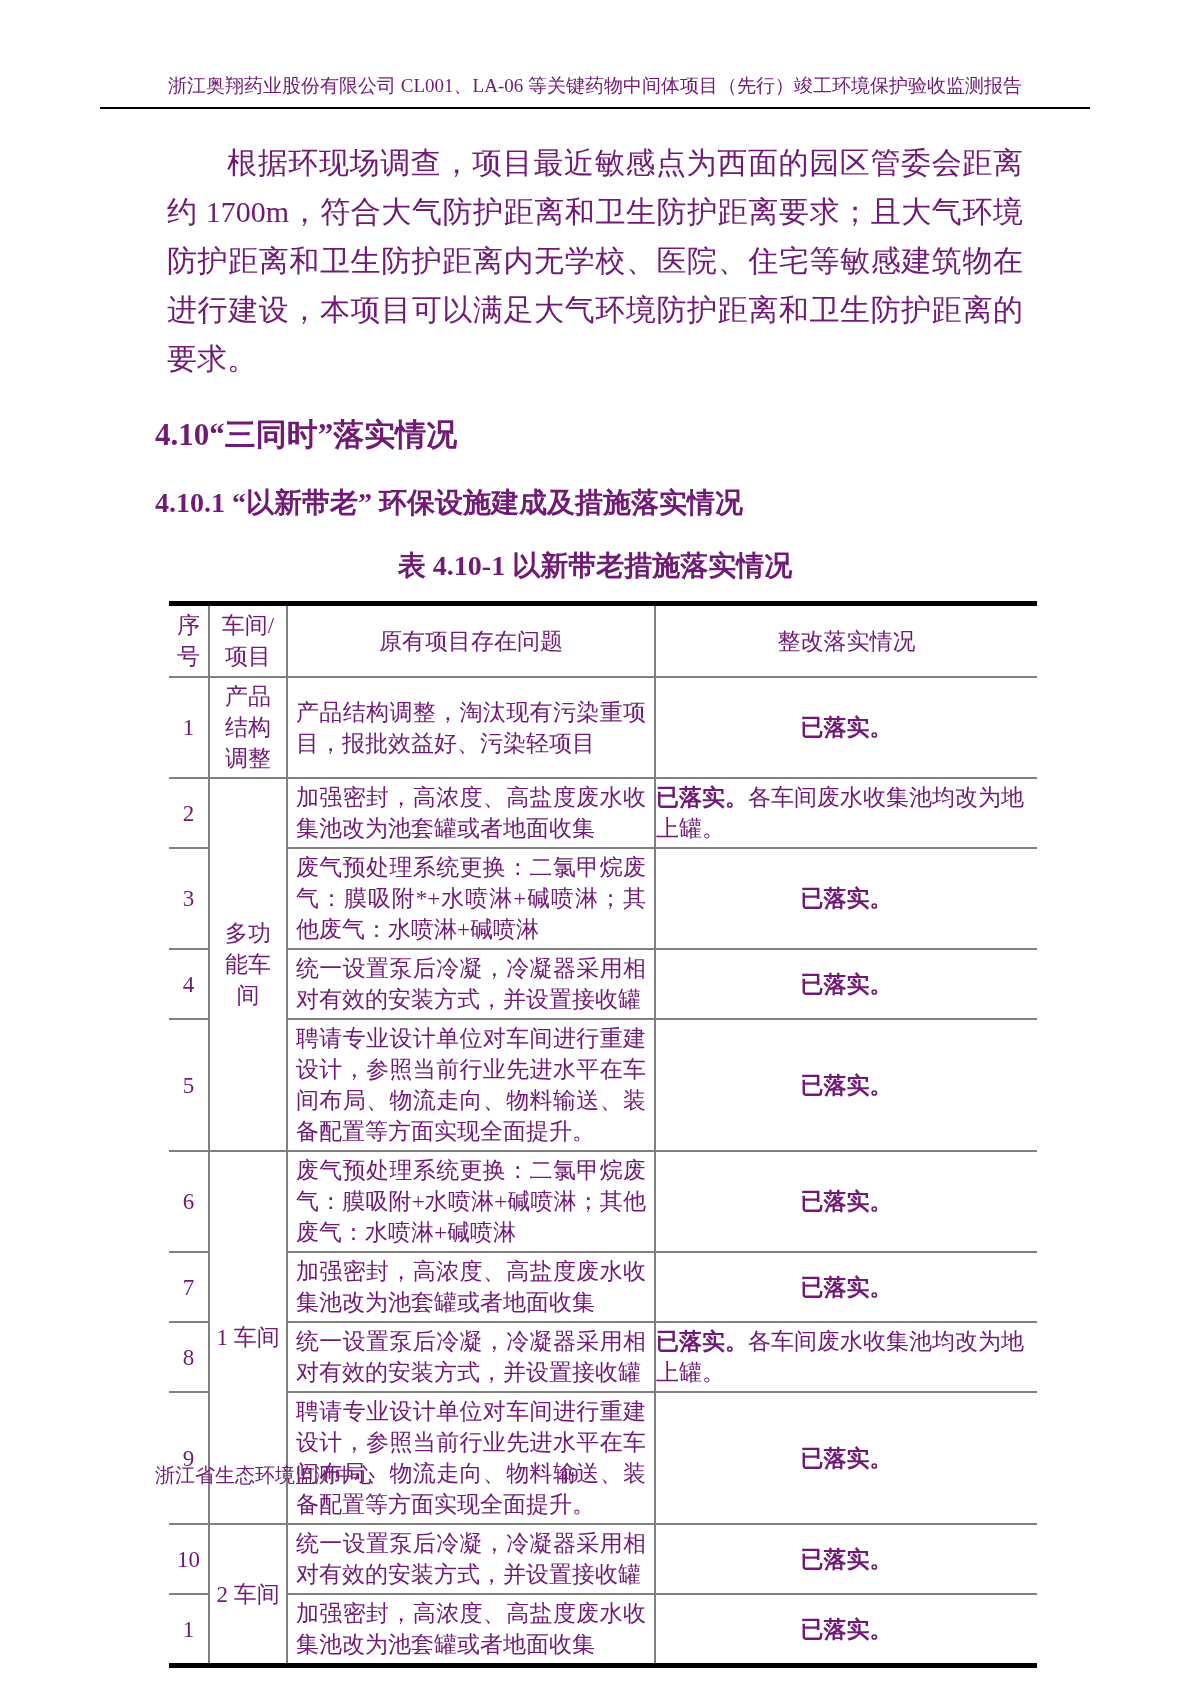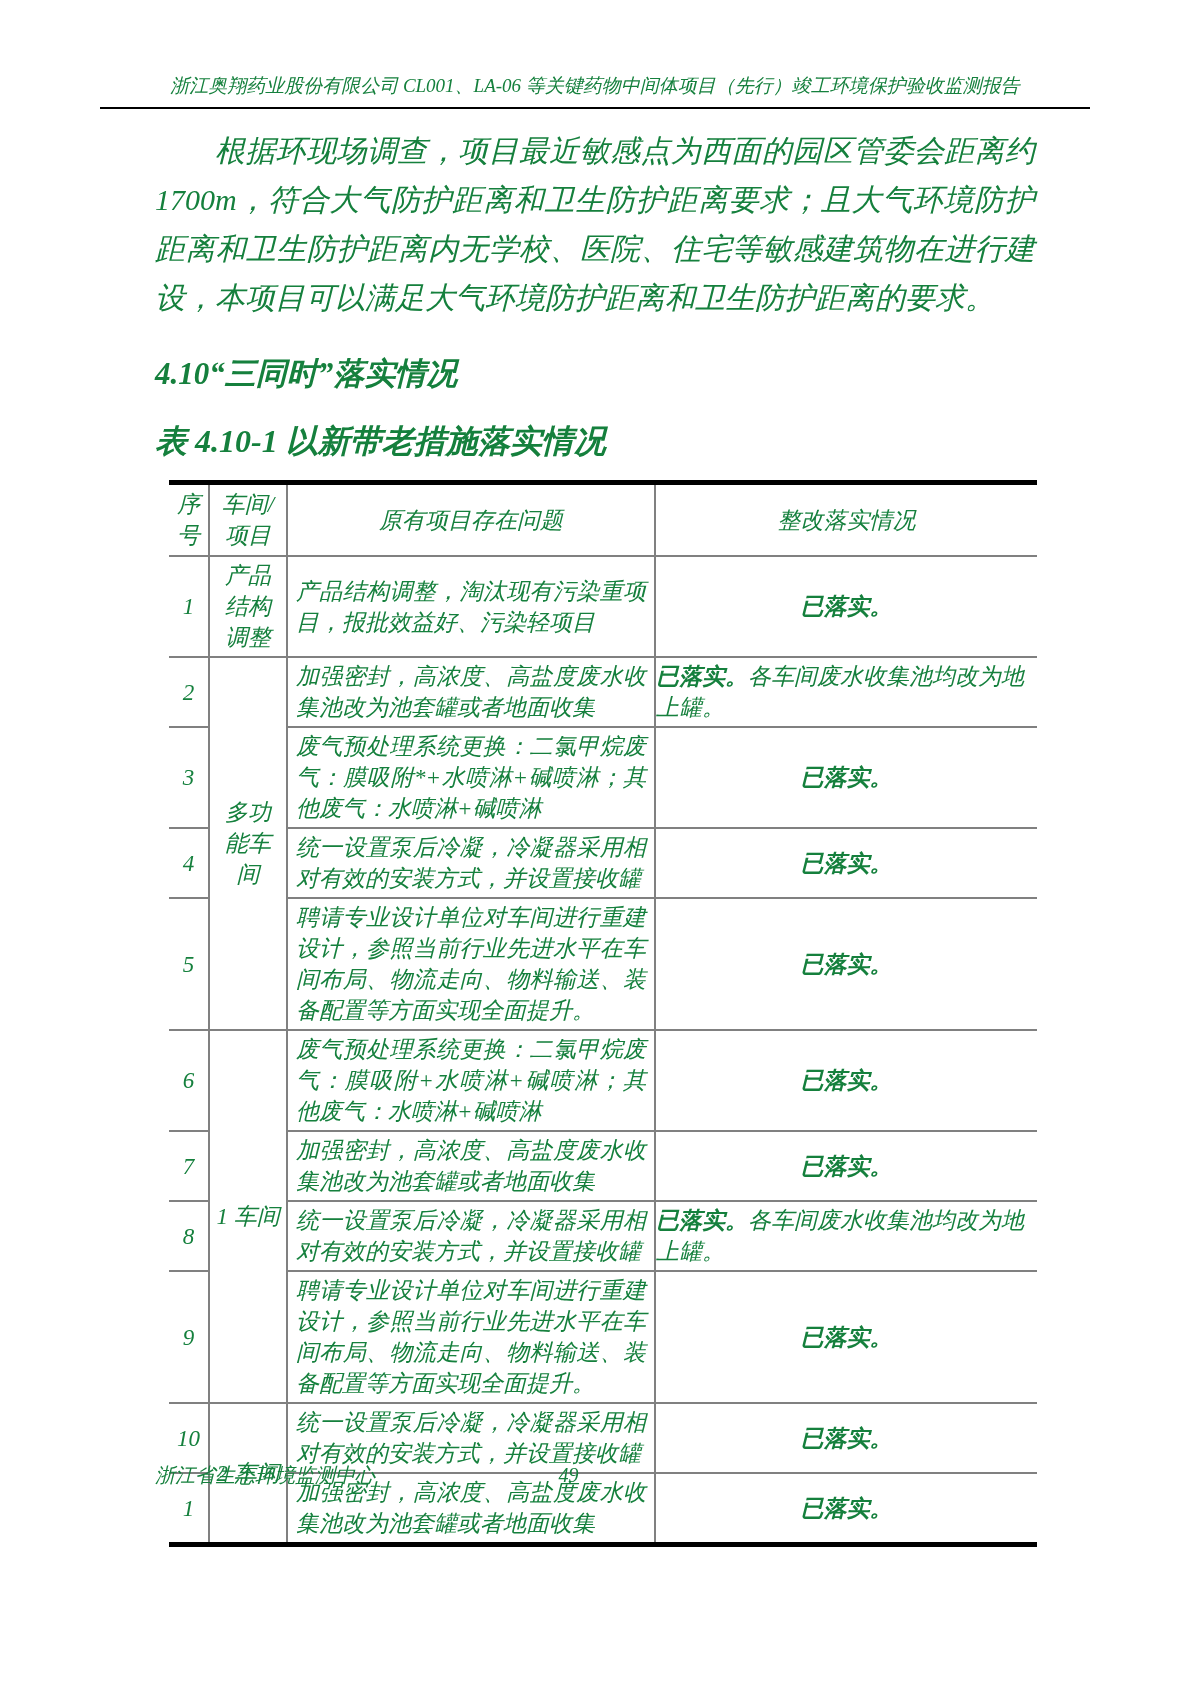--- a/index.html
+++ b/index.html
@@ -1,54 +1,54 @@
 <!DOCTYPE html>
 <html><head>
 <meta charset="utf-8">
 <style>
   html, body { margin:0; padding:0; background:#ffffff; }
   .page {
     position:relative;
     width:1190px; height:1683px;
     background:#ffffff;
-    color:#15803d;
+    color:#701a75;
     font-family:"Liberation Serif","DejaVu Serif",serif;
     overflow:hidden;
-    font-style:italic;
   }
 
   
   .doc-header {
     position:absolute; top:74px; left:100px; width:990px;
     text-align:center;
     font-size:19px; line-height:24px;
     padding-bottom:9px;
     border-bottom:2px solid #000;
   }
 
   
   .content { position:absolute; left:155px; top:126px; width:880px; }
 
   .body-paragraph {
-    margin:0;
+    margin:12px;
     font-size:30px; line-height:49px;
     text-align:justify; text-indent:2em;
   }
 
   .section-heading {
     margin:32px 0 0 0;
     font-size:31px; line-height:40px; font-weight:bold;
   }
   .subsection-heading {
     margin:30px 0 0 0;
     font-size:28px; line-height:36px; font-weight:bold;
   }
   .table-caption {
     margin:26px 0 16px 0;
-    font-size:32px; font-weight:bold;
+    text-align:center;
+    font-size:28px; font-weight:bold;
   }
 
   
   table.measures-table {
     border-collapse:collapse;
     table-layout:fixed;
     margin-left:14px;
     width:868px;
     font-size:23px; line-height:31px;
     border-top:5px solid #000;
@@ -95,20 +95,21 @@
   <header class="doc-header">
     <span>浙江奥翔药业股份有限公司 CL001、LA-06 等关键药物中间体项目（先行）竣工环境保护验收监测报告</span>
   </header>
 
   <main class="content">
 
     <p class="body-paragraph">根据环现场调查，项目最近敏感点为西面的园区管委会距离约 1700m，符合大气防护距离和卫生防护距离要求；且大气环境防护距离和卫生防护距离内无学校、医院、住宅等敏感建筑物在进行建设，本项目可以满足大气环境防护距离和卫生防护距离的要求。</p>
 
     <h1 class="section-heading">4.10“三同时”落实情况</h1>
 
+    <h2 class="subsection-heading">4.10.1 “以新带老” 环保设施建成及措施落实情况</h2>
 
     <div class="table-caption">表 4.10-1 以新带老措施落实情况</div>
 
     <table class="measures-table">
       <colgroup>
         <col style="width:40px">
         <col style="width:78px">
         <col style="width:368px">
         <col style="width:382px">
       </colgroup>

